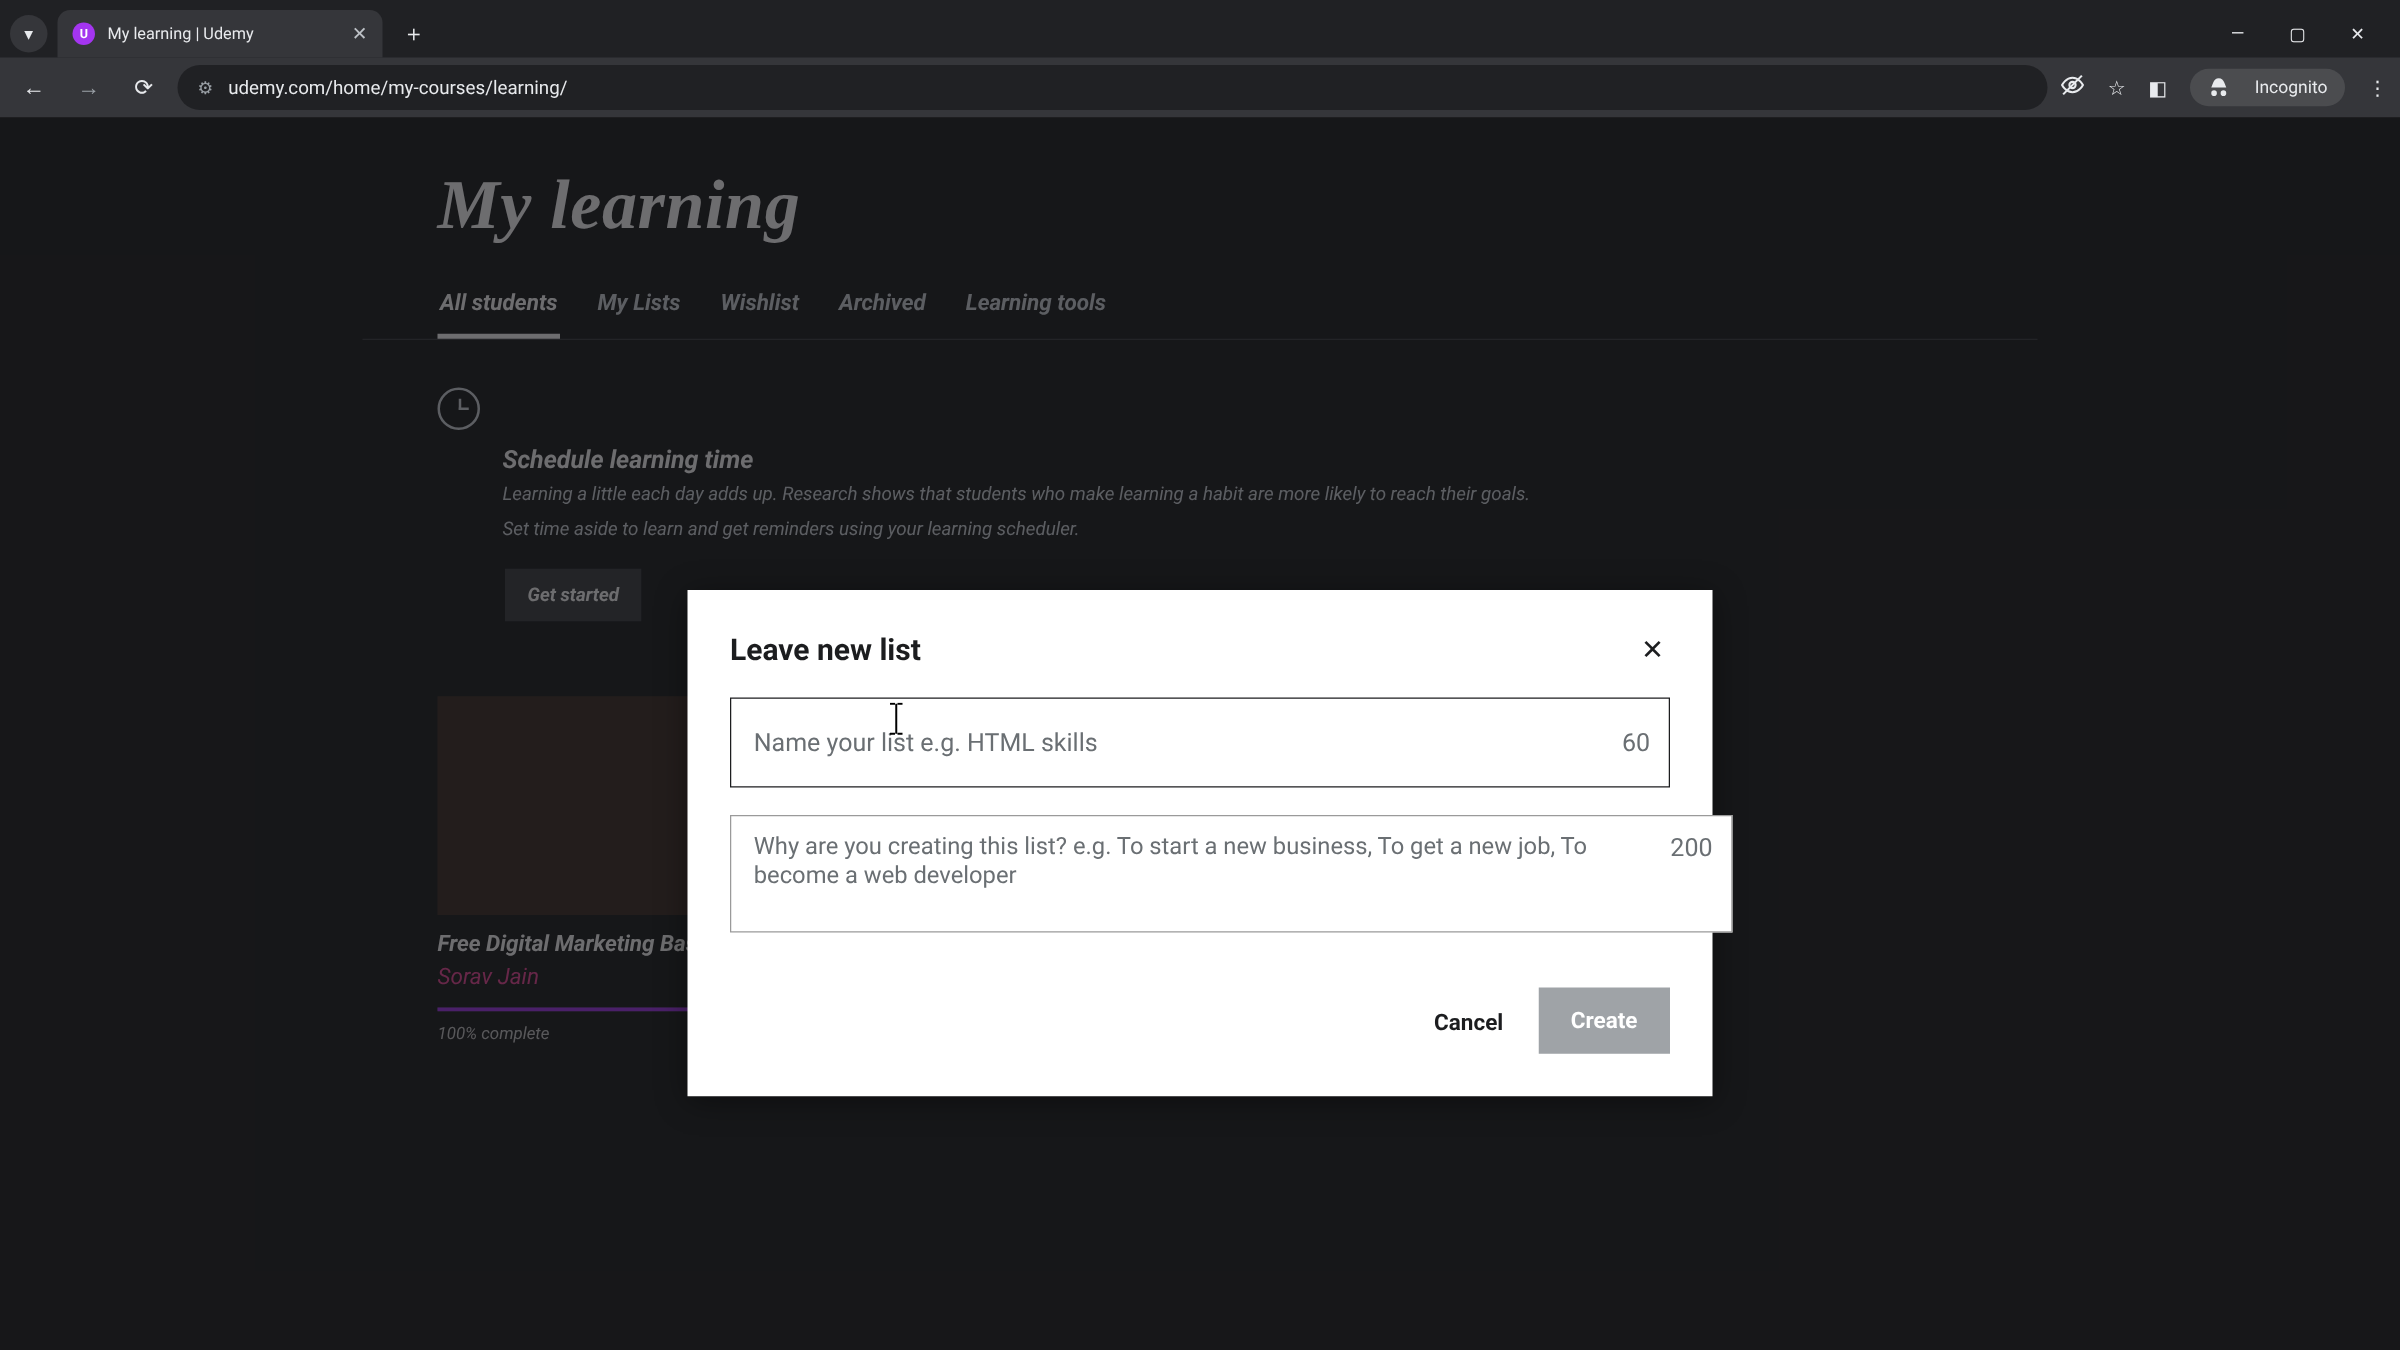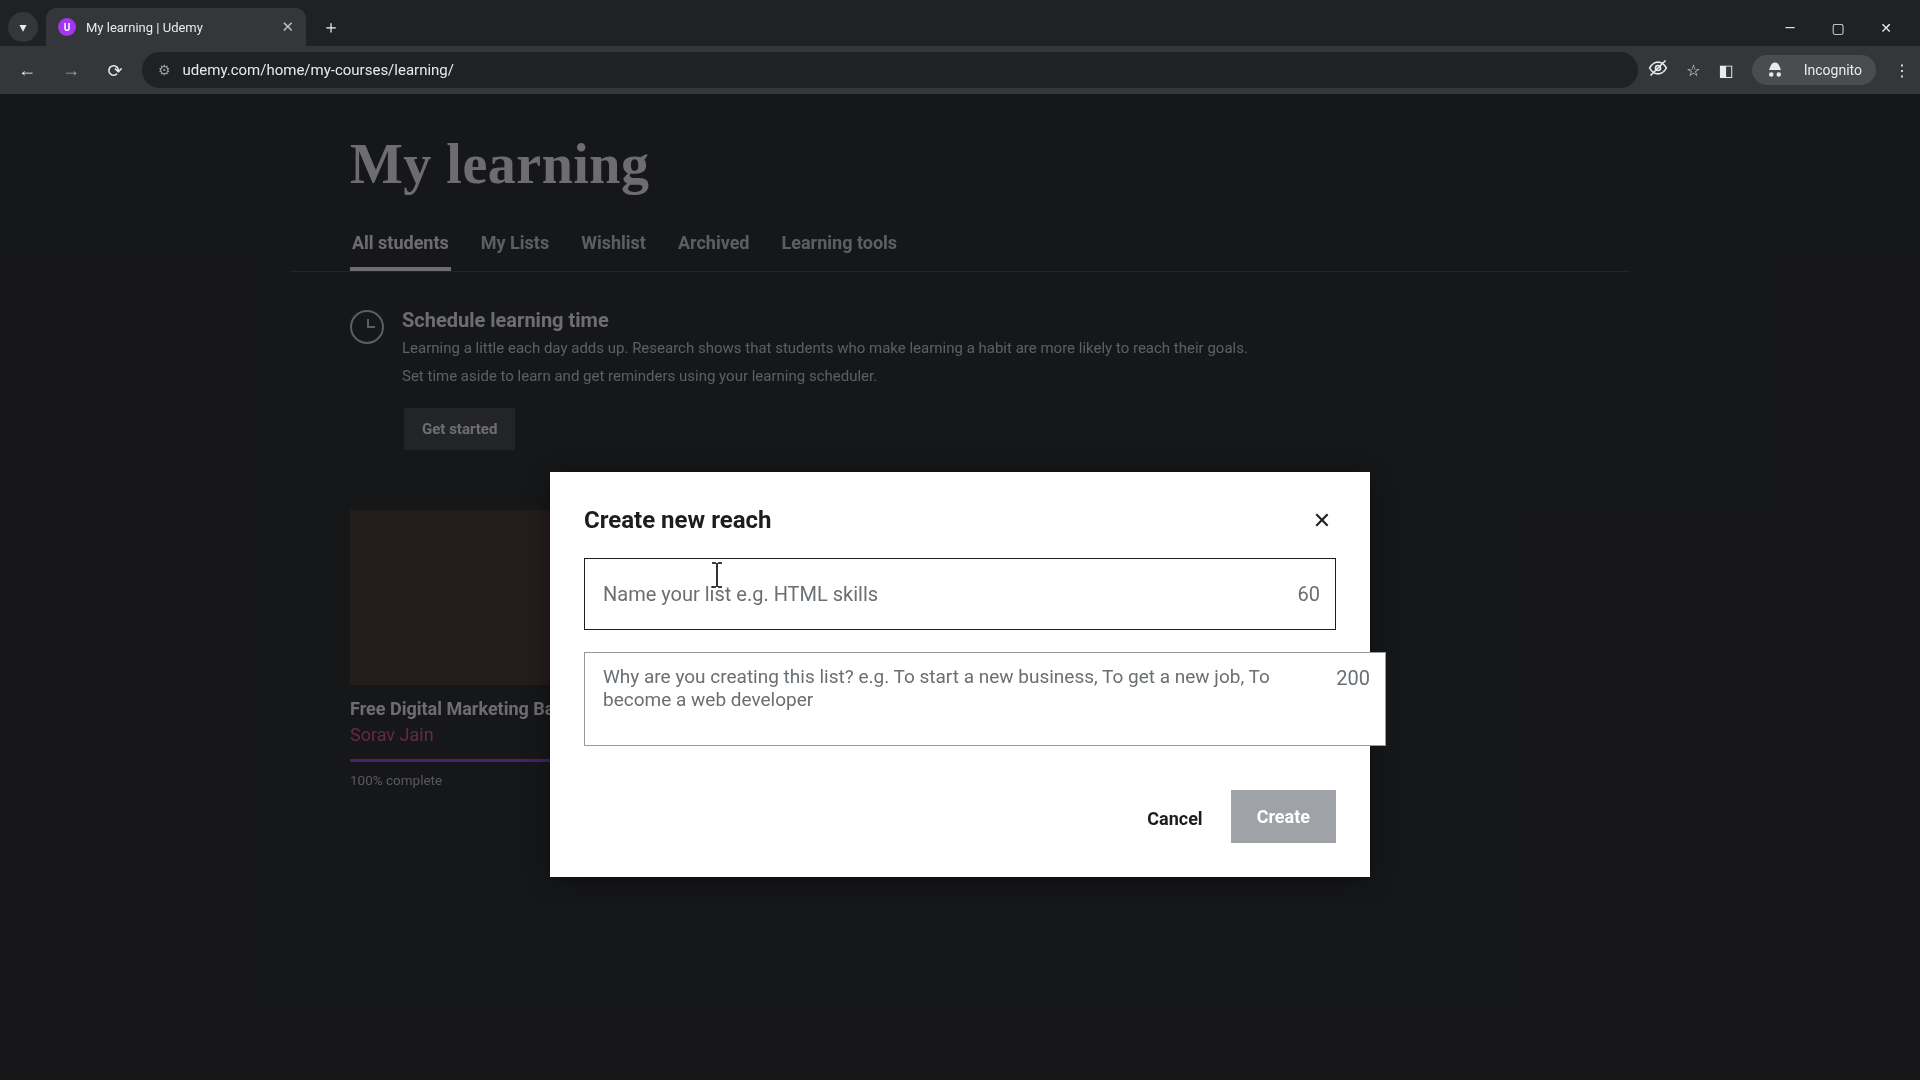--- a/index.html
+++ b/index.html
@@ -21,32 +21,32 @@
   .toolbar { height:48px; background:#35363a; display:flex; align-items:center; padding:0 10px; gap:10px; }
   .tb-btn { width:34px; height:34px; border-radius:50%; display:flex; align-items:center; justify-content:center; color:#9aa0a6; font-size:18px;}
   .tb-btn.enabled { color:#e8eaed; }
   .omnibox { flex:1; height:36px; background:#202124; border-radius:18px; display:flex; align-items:center; padding:0 16px; color:#e8eaed; gap:12px; font-size:15px;}
   .omnibox .secure { font-size:14px; color:#9aa0a6; }
   .right-icons { display:flex; align-items:center; gap:18px; color:#e8eaed; }
   .incognito-pill { display:flex; align-items:center; gap:20px; background:#4b4c4f; border-radius:18px; padding:6px 14px; font-size:14px; }
 
   
   .viewport { position:relative; flex:1; background:#1c1d1f; overflow:hidden; }
-  .page { position:absolute; inset:0; background:#1c1d1f; color:#fff; }
+  .page { position:absolute; inset:0; background:#1c1d1f; color:#fff;font-style:italic; }
   .page-inner { max-width:1340px; margin:0 auto; padding:20px 0 0 0; }
   .page h1 { font-family: Georgia, 'Times New Roman', serif; font-size:56px; font-weight:700; color:#fff; margin:18px 0 36px 60px; letter-spacing:0.5px;}
   .tabs-row { display:flex; gap:28px; padding:0 0 0 60px; border-bottom:1px solid #3e4143; }
   .nav-tab { font-size:18px; font-weight:700; color:#d1d7dc; padding:0 2px 14px 2px; }
   .nav-tab.active { color:#fff; border-bottom:4px solid #fff; }
 
   .schedule-card { margin:36px 0 0 60px; display:flex; gap:18px; align-items:flex-start; }
   .alarm-icon { width:34px; height:34px; border:2.5px solid #d1d7dc; border-radius:50%; position:relative; margin-top:2px;}
   .alarm-icon::before { content:""; position:absolute; left:50%; top:22%; width:2px; height:9px; background:#d1d7dc;}
   .alarm-icon::after  { content:""; position:absolute; left:50%; top:48%; width:8px; height:2px; background:#d1d7dc;}
-  .schedule-text h3 { font-size:20px; font-weight:700; color:#fff; margin-bottom:6px;}
+  .schedule-text h3 { font-size:20px; font-weight:700; color:#fff; margin-bottom:6px;margin-top:47px;}
   .schedule-text p { font-size:15px; color:#d1d7dc; max-width:900px; line-height:1.45; margin-bottom:6px;}
   .get-started { margin:14px 0 0 114px; display:inline-block; background:#3e4143; color:#fff; font-weight:700; font-size:15px; padding:12px 18px;}
 
   .courses-row { display:flex; gap:30px; margin:60px 0 0 60px; }
   .course { width:330px; }
   .thumb { width:100%; height:175px; background:#3e2f26; }
   .thumb.t2 { background:#a0a0a0; }
   .course-title { font-size:18px; font-weight:700; color:#fff; margin-top:12px; line-height:1.3;}
   .course-author { font-size:18px; color:#ec4899; margin-top:4px;}
   .progress-bar { height:3px; background:#3e4143; margin-top:14px; position:relative;}
@@ -185,21 +185,21 @@
             </div>
           </div>
         </div>
       </div>
     </div>
 
     <div class="backdrop"></div>
 
     <div class="modal">
       <div class="modal-head">
-        <div class="modal-title">Create new reach</div>
+        <div class="modal-title">Leave new list</div>
         <div class="modal-close">✕</div>
       </div>
 
       <div class="field-wrap">
         <input class="name-input" type="text" placeholder="Name your list e.g. HTML skills" style="">
         <span class="count">60</span>
         <span class="text-caret">
           <svg width="14" height="26" viewBox="0 0 14 26">
               <path d="M2 1h4M8 1h4M7 1v24M2 25h4M8 25h4" stroke="#000" stroke-width="1.6" fill="none"></path>
             </svg>

